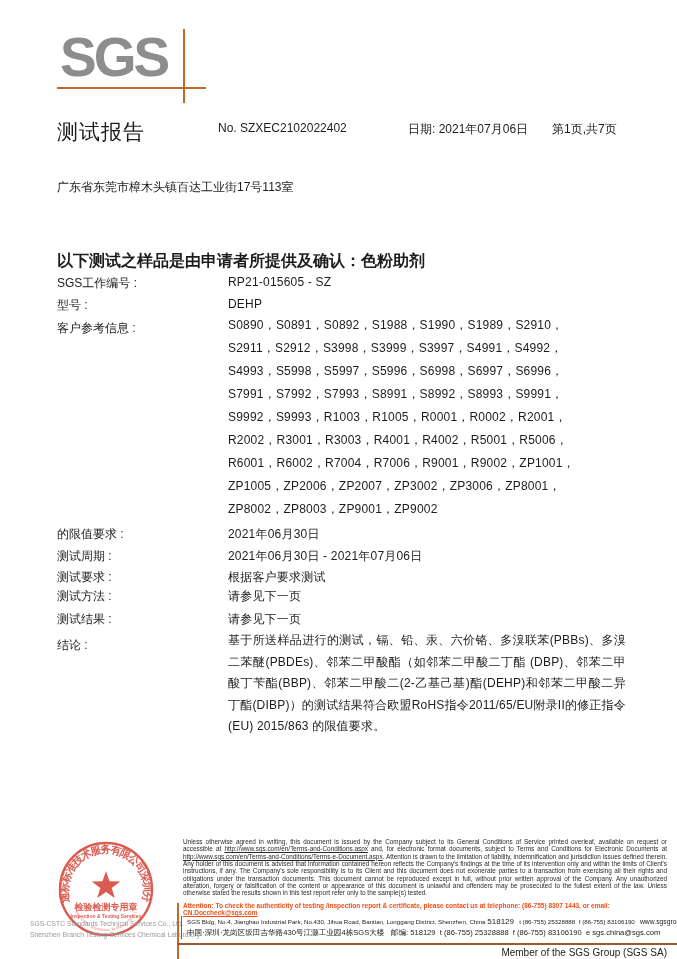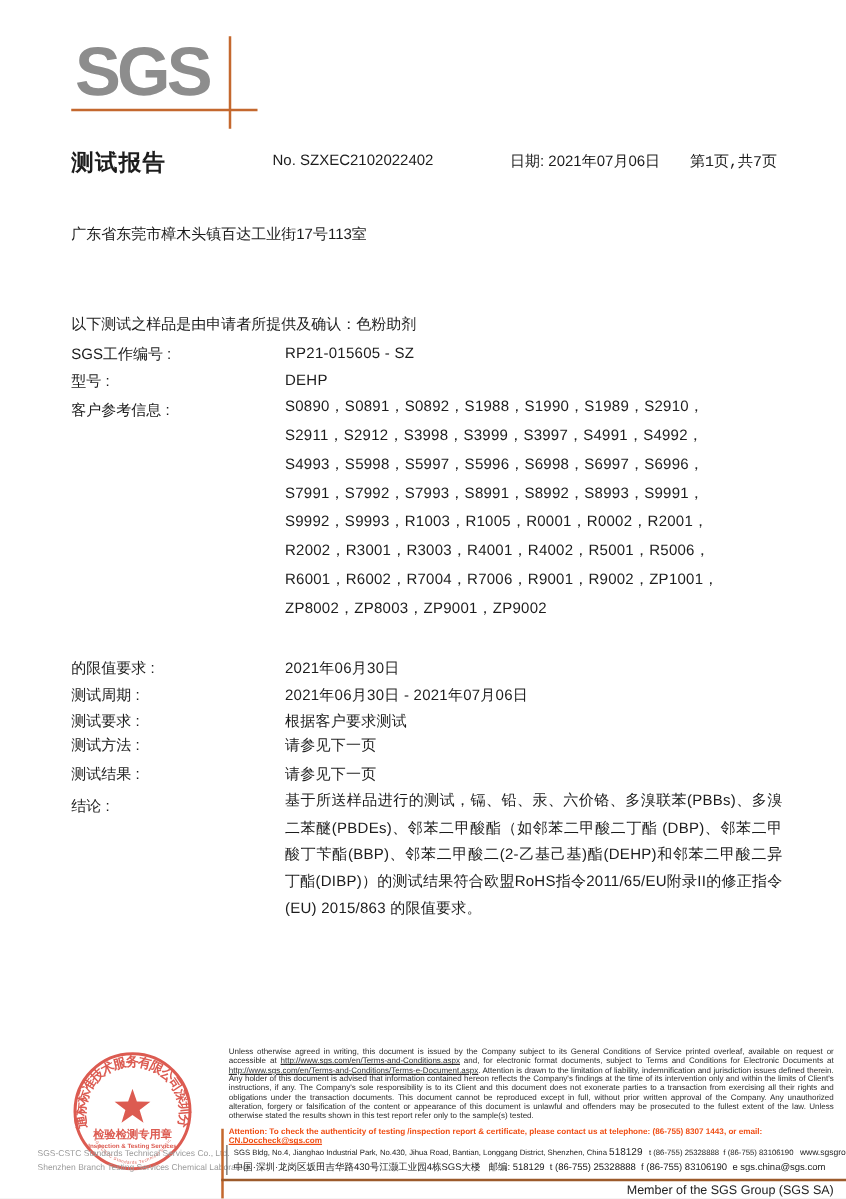--- a/index.html
+++ b/index.html
@@ -7,29 +7,29 @@
         font-family:"Liberation Sans","DejaVu Sans",sans-serif;color:#1c1c1c;}
   .abs{position:absolute;}
 
   
   .logo-text{left:60px;top:30px;font-size:55px;font-weight:900;letter-spacing:-3px;
              color:#8d8d8d;line-height:1;}
   .logo-vline{left:183px;top:29px;width:2px;height:74px;background:#c4682e;}
   .logo-hline{left:57px;top:87px;width:149px;height:2px;background:#c4682e;}
 
   
-  .doc-title{left:57px;top:118px;font-size:18px;font-weight:bold;letter-spacing:1px;}
+  .doc-title{left:57px;top:118px;font-size:21px;font-weight:normal;letter-spacing:1px;}
   .report-no{left:218px;top:121px;font-size:12px;}
   .report-date{left:408px;top:121px;font-size:12px;}
-  .page-info{left:552px;top:121px;font-size:12px;font-family:Liberation Mono, monospace;}
+  .page-info{left:552px;top:121px;font-size:12px;}
 
   .company{left:57px;top:155px;font-size:12px;}
   .company-addr{left:57px;top:179px;font-size:12px;}
 
-  .sample-note{left:57px;top:251px;font-size:12px;}
+  .sample-note{left:57px;top:251px;font-size:16px;font-weight:bold;}
 
   .row-label{font-size:12px;}
   .row-value{font-size:12px;letter-spacing:.2px;}
   .lbl-col{left:57px;}
   .val-col{left:228px;}
 
   .ref-lines div{height:23px;line-height:23px;white-space:nowrap;}
 
   .conclusion-val{width:398px;line-height:21.6px;text-align:justify;}
 
@@ -78,20 +78,21 @@
 
   <div class="abs row-label lbl-col" style="top:320px">客户参考信息 :</div>
   <div class="abs row-value val-col ref-lines" style="top:314px">
     <div>S0890，S0891，S0892，S1988，S1990，S1989，S2910，</div>
     <div>S2911，S2912，S3998，S3999，S3997，S4991，S4992，</div>
     <div>S4993，S5998，S5997，S5996，S6998，S6997，S6996，</div>
     <div>S7991，S7992，S7993，S8991，S8992，S8993，S9991，</div>
     <div>S9992，S9993，R1003，R1005，R0001，R0002，R2001，</div>
     <div>R2002，R3001，R3003，R4001，R4002，R5001，R5006，</div>
     <div>R6001，R6002，R7004，R7006，R9001，R9002，ZP1001，</div>
+    <div>ZP1005，ZP2006，ZP2007，ZP3002，ZP3006，ZP8001，</div>
     <div>ZP8002，ZP8003，ZP9001，ZP9002</div>
   </div>
 
   <div class="abs row-label lbl-col" style="top:526px">的限值要求 :</div>
   <div class="abs row-value val-col" style="top:526px">2021年06月30日</div>
 
   <div class="abs row-label lbl-col" style="top:548px">测试周期 :</div>
   <div class="abs row-value val-col" style="top:548px">2021年06月30日 - 2021年07月06日</div>
 
   <div class="abs row-label lbl-col" style="top:569px">测试要求 :</div>

